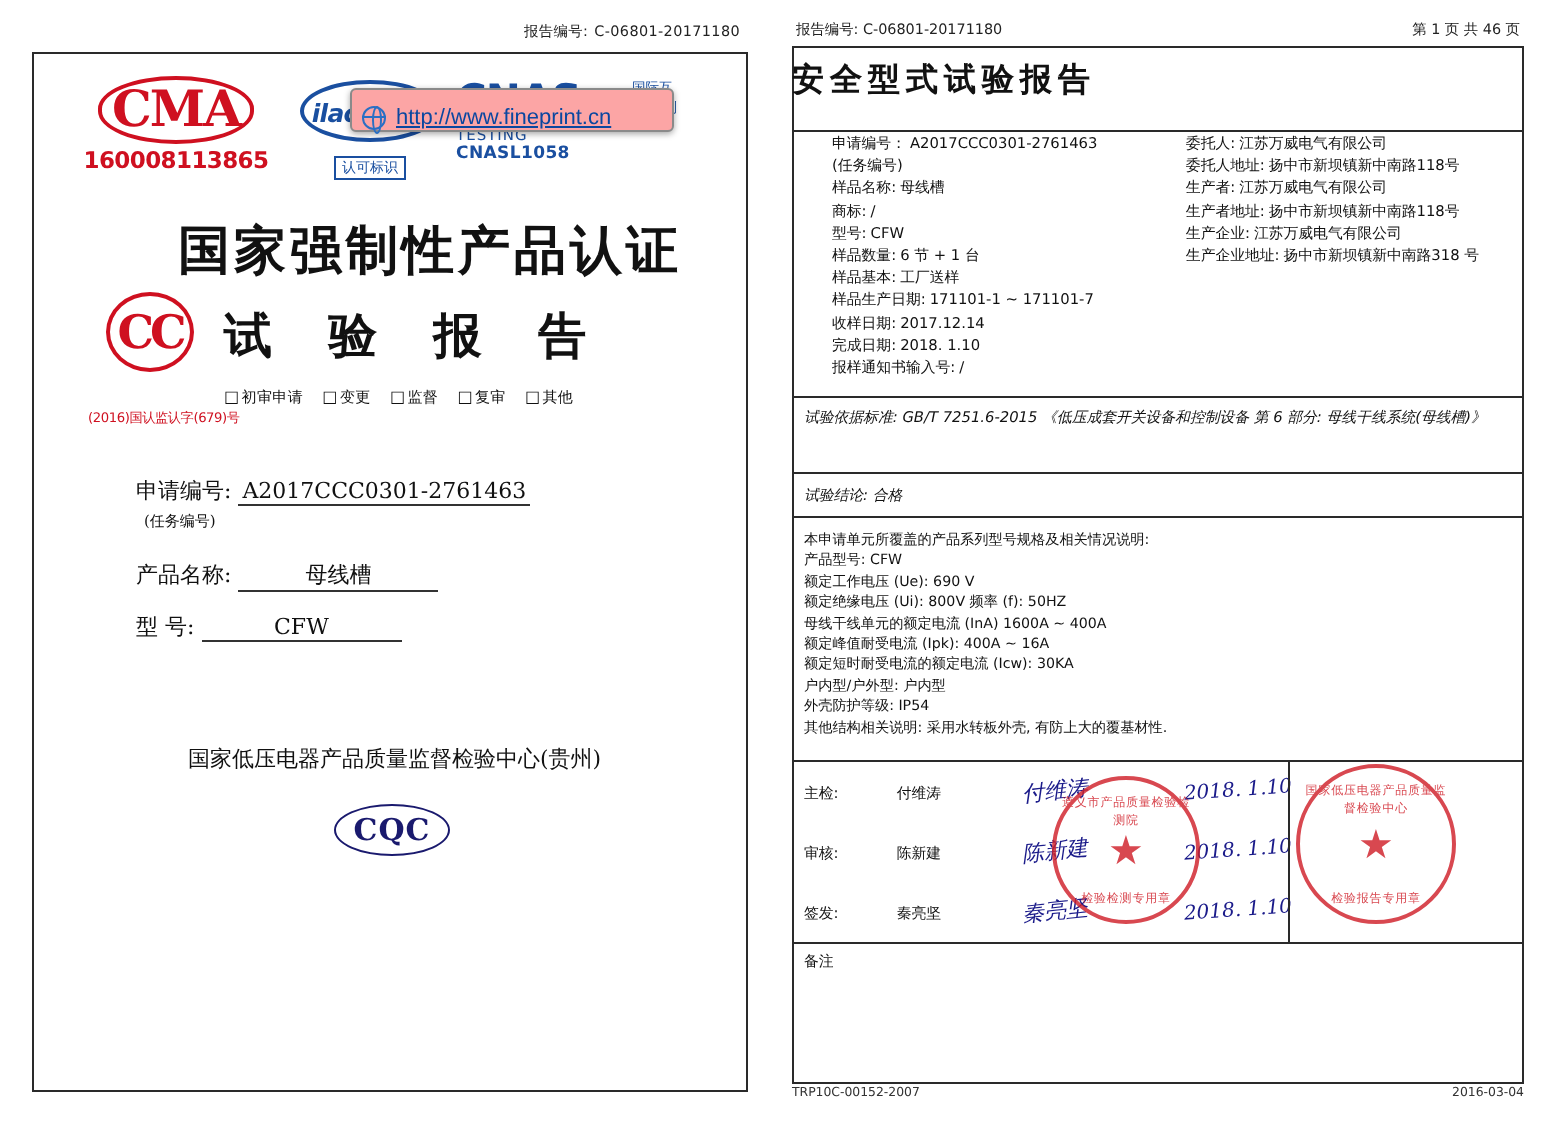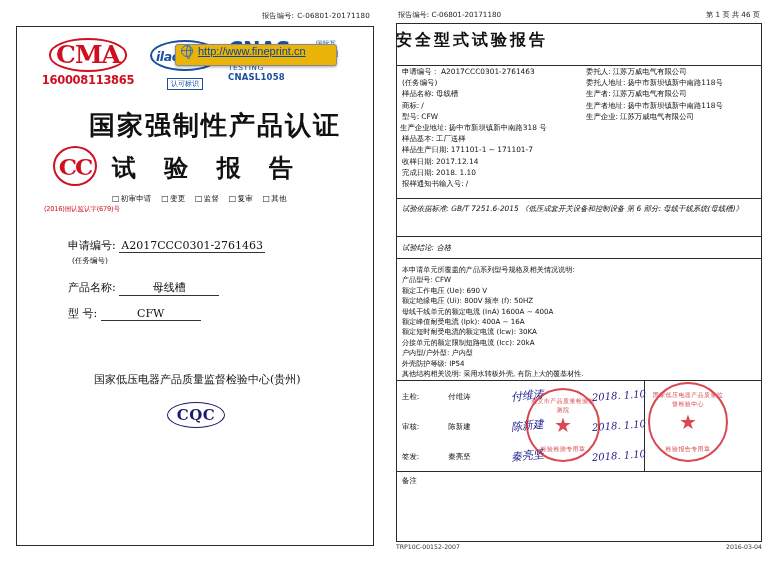--- a/index.html
+++ b/index.html
@@ -121,26 +121,26 @@
     line-height: 9.5px;
     color: #1a4fa0;
     width: 26px;
   }
 
   
   .url-popup {
     position: absolute;
     left: 159px; top: 34px;
     width: 162px; height: 22px;
-    background: #eab308;
+    background: #fca5a5;
     border: 1px solid #8a8a8a;
     border-radius: 3px;
     box-shadow: 0 1px 3px rgba(0,0,0,0.35);
     display: flex;
-    align-items: flex-start;
+    align-items: flex-end;
     padding: 0 5px;
     z-index: 20;
   }
   .url-globe {
     width: 12px; height: 12px;
     border: 1.2px solid #2a6fc4;
     border-radius: 50%;
     position: relative;
     margin-right: 5px;
     flex: 0 0 auto;
@@ -304,21 +304,21 @@
   }
 
   .infotable {
     position: absolute;
     left: 0; top: 56px;
     width: 366px;
     font-size: 7.4px;
     color: #111;
     font-family: "DejaVu Sans", sans-serif;
   }
-  .ti-row { display: flex; line-height: 11.2px; }
+  .ti-row { display: flex; line-height: 11.2px; margin-left: 14px; }
   .ti-l { width: 186px; padding-left: 6px; white-space: nowrap; overflow: hidden; }
   .ti-r { width: 180px; padding-left: 4px; white-space: nowrap; overflow: hidden; }
   .ti-key { display: inline-block; }
   .ti-val { display: inline-block; margin-left: 2px; }
 
   .sect {
     position: absolute;
     left: 0;
     width: 366px;
     font-size: 7.4px;
@@ -542,20 +542,21 @@
       </div>
       <div class="ti-row">
         <div class="ti-l"><span class="ti-key">商标:</span><span class="ti-val">/</span></div>
         <div class="ti-r"><span class="ti-key">生产者地址:</span><span class="ti-val">扬中市新坝镇新中南路118号</span></div>
       </div>
       <div class="ti-row">
         <div class="ti-l"><span class="ti-key">型号:</span><span class="ti-val">CFW</span></div>
         <div class="ti-r"><span class="ti-key">生产企业:</span><span class="ti-val">江苏万威电气有限公司</span></div>
       </div>
       <div class="ti-row">
+        <div class="ti-l"><span class="ti-key">样品数量:</span><span class="ti-val">6 节 + 1 台</span></div>
         <div class="ti-r"><span class="ti-key">生产企业地址:</span><span class="ti-val">扬中市新坝镇新中南路318 号</span></div>
       </div>
       <div class="ti-row">
         <div class="ti-l"><span class="ti-key">样品基本:</span><span class="ti-val">工厂送样</span></div>
         <div class="ti-r"><span class="ti-key"></span><span class="ti-val"></span></div>
       </div>
       <div class="ti-row">
         <div class="ti-l"><span class="ti-key">样品生产日期:</span><span class="ti-val">171101-1 ~ 171101-7</span></div>
         <div class="ti-r"><span class="ti-key"></span><span class="ti-val"></span></div>
       </div>
@@ -590,21 +591,20 @@
     <div class="rs-hr" style="top:248px;"></div>
 
     <div class="spec-block">
       <div>本申请单元所覆盖的产品系列型号规格及相关情况说明:</div>
       <div>产品型号: CFW</div>
       <div>额定工作电压 (Ue): 690 V</div>
       <div>额定绝缘电压 (Ui): 800V  频率 (f): 50HZ</div>
       <div>母线干线单元的额定电流 (InA) 1600A ~ 400A</div>
       <div>额定峰值耐受电流 (Ipk): 400A ~ 16A</div>
       <div>额定短时耐受电流的额定电流 (Icw): 30KA</div>
-      <div>分接单元的额定限制短路电流 (Icc): 20kA</div>
       <div>户内型/户外型: 户内型</div>
       <div>外壳防护等级: IP54</div>
       <div>其他结构相关说明: 采用水转板外壳, 有防上大的覆基材性.</div>
     </div>
 
     <div class="rs-hr" style="top:370px;"></div>
 
     <div class="sig-area">
       <div class="sig-row">
         <span class="sig-label">主检:</span>

